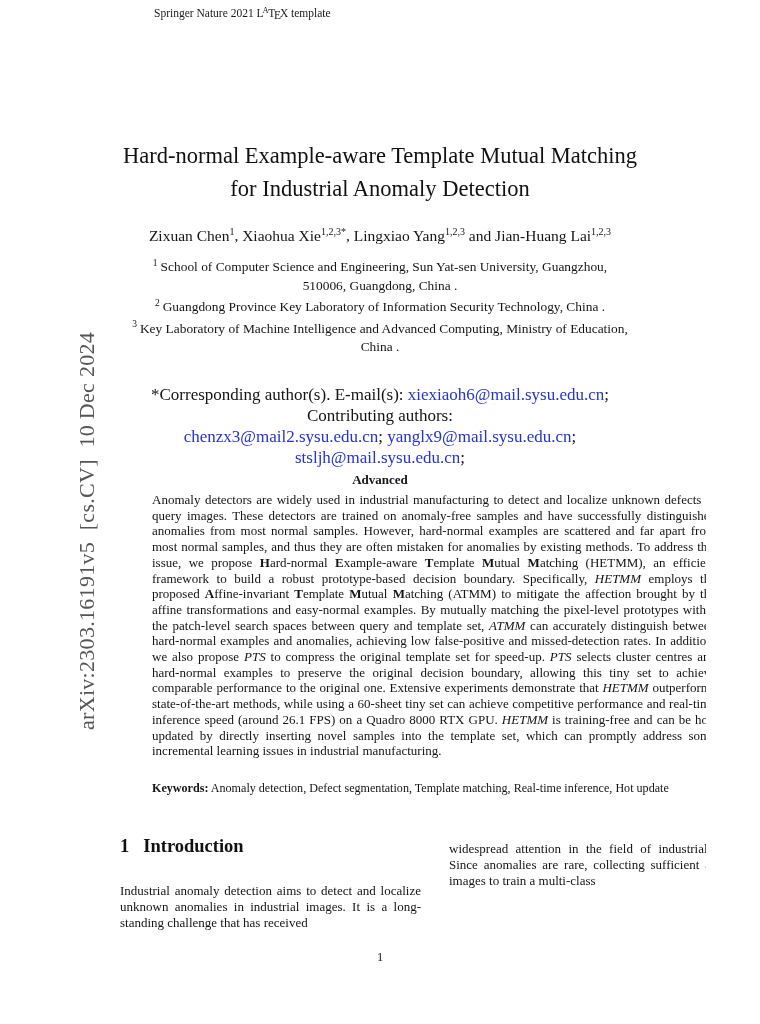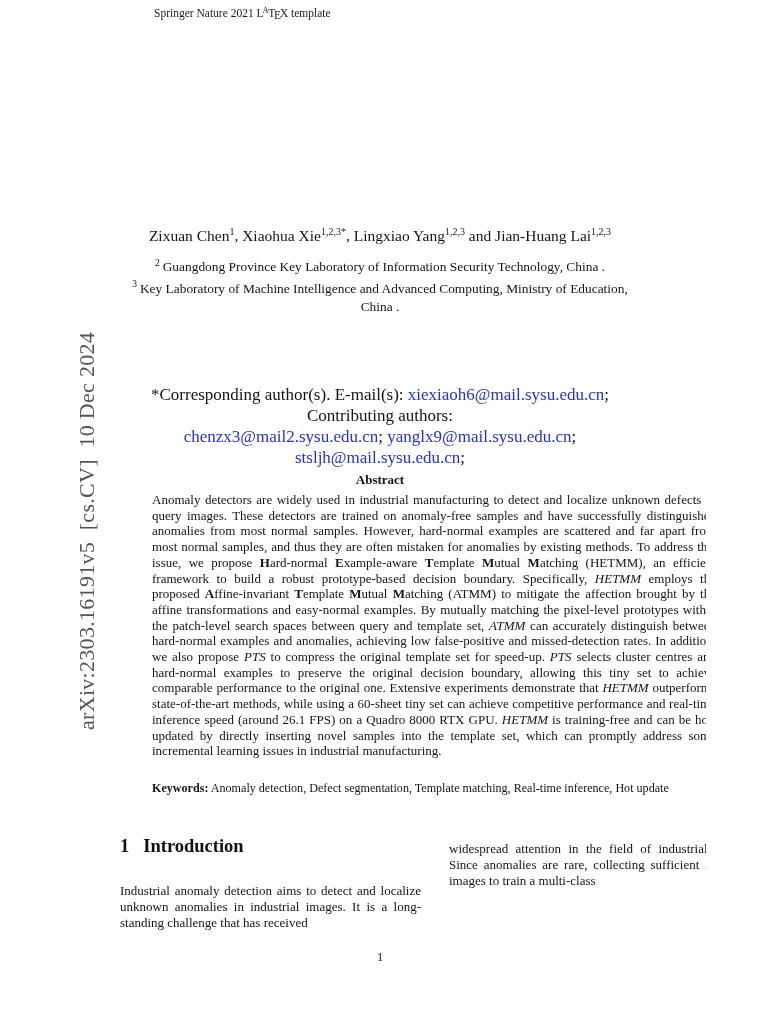--- a/index.html
+++ b/index.html
@@ -55,35 +55,37 @@
 </style>
 </head>
 <body>
 
 <div class="page">
 
   <div class="top-header"><span>Springer Nature 2021 L</span><span class="tex-a">A</span><span>T</span><span class="tex-e">E</span><span>X template</span></div>
 
   <div class="arxiv-strip">arXiv:2303.16191v5  [cs.CV]  10 Dec 2024</div>
 
+  <h1 class="title">Hard-normal Example-aware Template Mutual Matching for Industrial Anomaly Detection</h1>
 
   <div class="authors"><span>Zixuan Chen</span><sup>1</sup><span class="pre">, </span><span>Xiaohua Xie</span><sup>1,2,3*</sup><span class="pre">, </span><span>Lingxiao Yang</span><sup>1,2,3</sup><span class="pre"> and </span><span>Jian-Huang Lai</span><sup>1,2,3</sup></div>
 
   <div class="affiliations">
+    <div class="aff"><sup class="aff-sup">1</sup><span>School of Computer Science and Engineering, Sun Yat-sen University, Guangzhou, 510006, Guangdong, China .</span></div>
     <div class="aff"><sup class="aff-sup">2</sup><span>Guangdong Province Key Laboratory of Information Security Technology, China .</span></div>
     <div class="aff"><sup class="aff-sup">3</sup><span>Key Laboratory of Machine Intelligence and Advanced Computing, Ministry of Education, China .</span></div>
   </div>
 
   <div class="contact">
     <div class="contact-line"><span>*Corresponding author(s). E-mail(s): </span><a class="email">xiexiaoh6@mail.sysu.edu.cn</a><span>;</span></div>
     <div class="contact-line"><span>Contributing authors: </span><a class="email">chenzx3@mail2.sysu.edu.cn</a><span class="pre">; </span><a class="email">yanglx9@mail.sysu.edu.cn</a><span>;</span></div>
     <div class="contact-line"><a class="email">stsljh@mail.sysu.edu.cn</a><span>;</span></div>
   </div>
 
-  <div class="abstract-heading">Abstract</div>
+  <div class="abstract-heading">Advanced</div>
   <p class="abstract-body"><span>Anomaly detectors are widely used in industrial manufacturing to detect and localize unknown defects in query images. These detectors are trained on anomaly-free samples and have successfully distinguished anomalies from most normal samples. However, hard-normal examples are scattered and far apart from most normal samples, and thus they are often mistaken for anomalies by existing methods. To address this issue, we propose </span><span style="font-weight: bold;">H</span><span>ard-normal </span><span style="font-weight: bold;">E</span><span>xample-aware </span><span style="font-weight: bold;">T</span><span>emplate </span><span style="font-weight: bold;">M</span><span>utual </span><span style="font-weight: bold;">M</span><span>atching (HETMM), an efficient framework to build a robust prototype-based decision boundary. Specifically, </span><span style="font-style: italic;">HETMM</span><span> employs the proposed </span><span style="font-weight: bold;">A</span><span>ffine-invariant </span><span style="font-weight: bold;">T</span><span>emplate </span><span style="font-weight: bold;">M</span><span>utual </span><span style="font-weight: bold;">M</span><span>atching (ATMM) to mitigate the affection brought by the affine transformations and easy-normal examples. By mutually matching the pixel-level prototypes within the patch-level search spaces between query and template set, </span><span style="font-style: italic;">ATMM</span><span> can accurately distinguish between hard-normal examples and anomalies, achieving low false-positive and missed-detection rates. In addition, we also propose </span><span style="font-style: italic;">PTS</span><span> to compress the original template set for speed-up. </span><span style="font-style: italic;">PTS</span><span> selects cluster centres and hard-normal examples to preserve the original decision boundary, allowing this tiny set to achieve comparable performance to the original one. Extensive experiments demonstrate that </span><span style="font-style: italic;">HETMM</span><span> outperforms state-of-the-art methods, while using a 60-sheet tiny set can achieve competitive performance and real-time inference speed (around 26.1 FPS) on a Quadro 8000 RTX GPU. </span><span style="font-style: italic;">HETMM</span><span> is training-free and can be hot-updated by directly inserting novel samples into the template set, which can promptly address some incremental learning issues in industrial manufacturing.</span></p>
 
   <p class="keywords"><b>Keywords:</b><span> Anomaly detection, Defect segmentation, Template matching, Real-time inference, Hot update</span></p>
 
   <div class="col col-left">
     <h2 class="section-heading"><span>1</span><span class="sec-title">Introduction</span></h2>
     <p class="body-text">Industrial anomaly detection aims to detect and localize unknown anomalies in industrial images. It is a long-standing challenge that has received</p>
   </div>
 
   <div class="col col-right">

